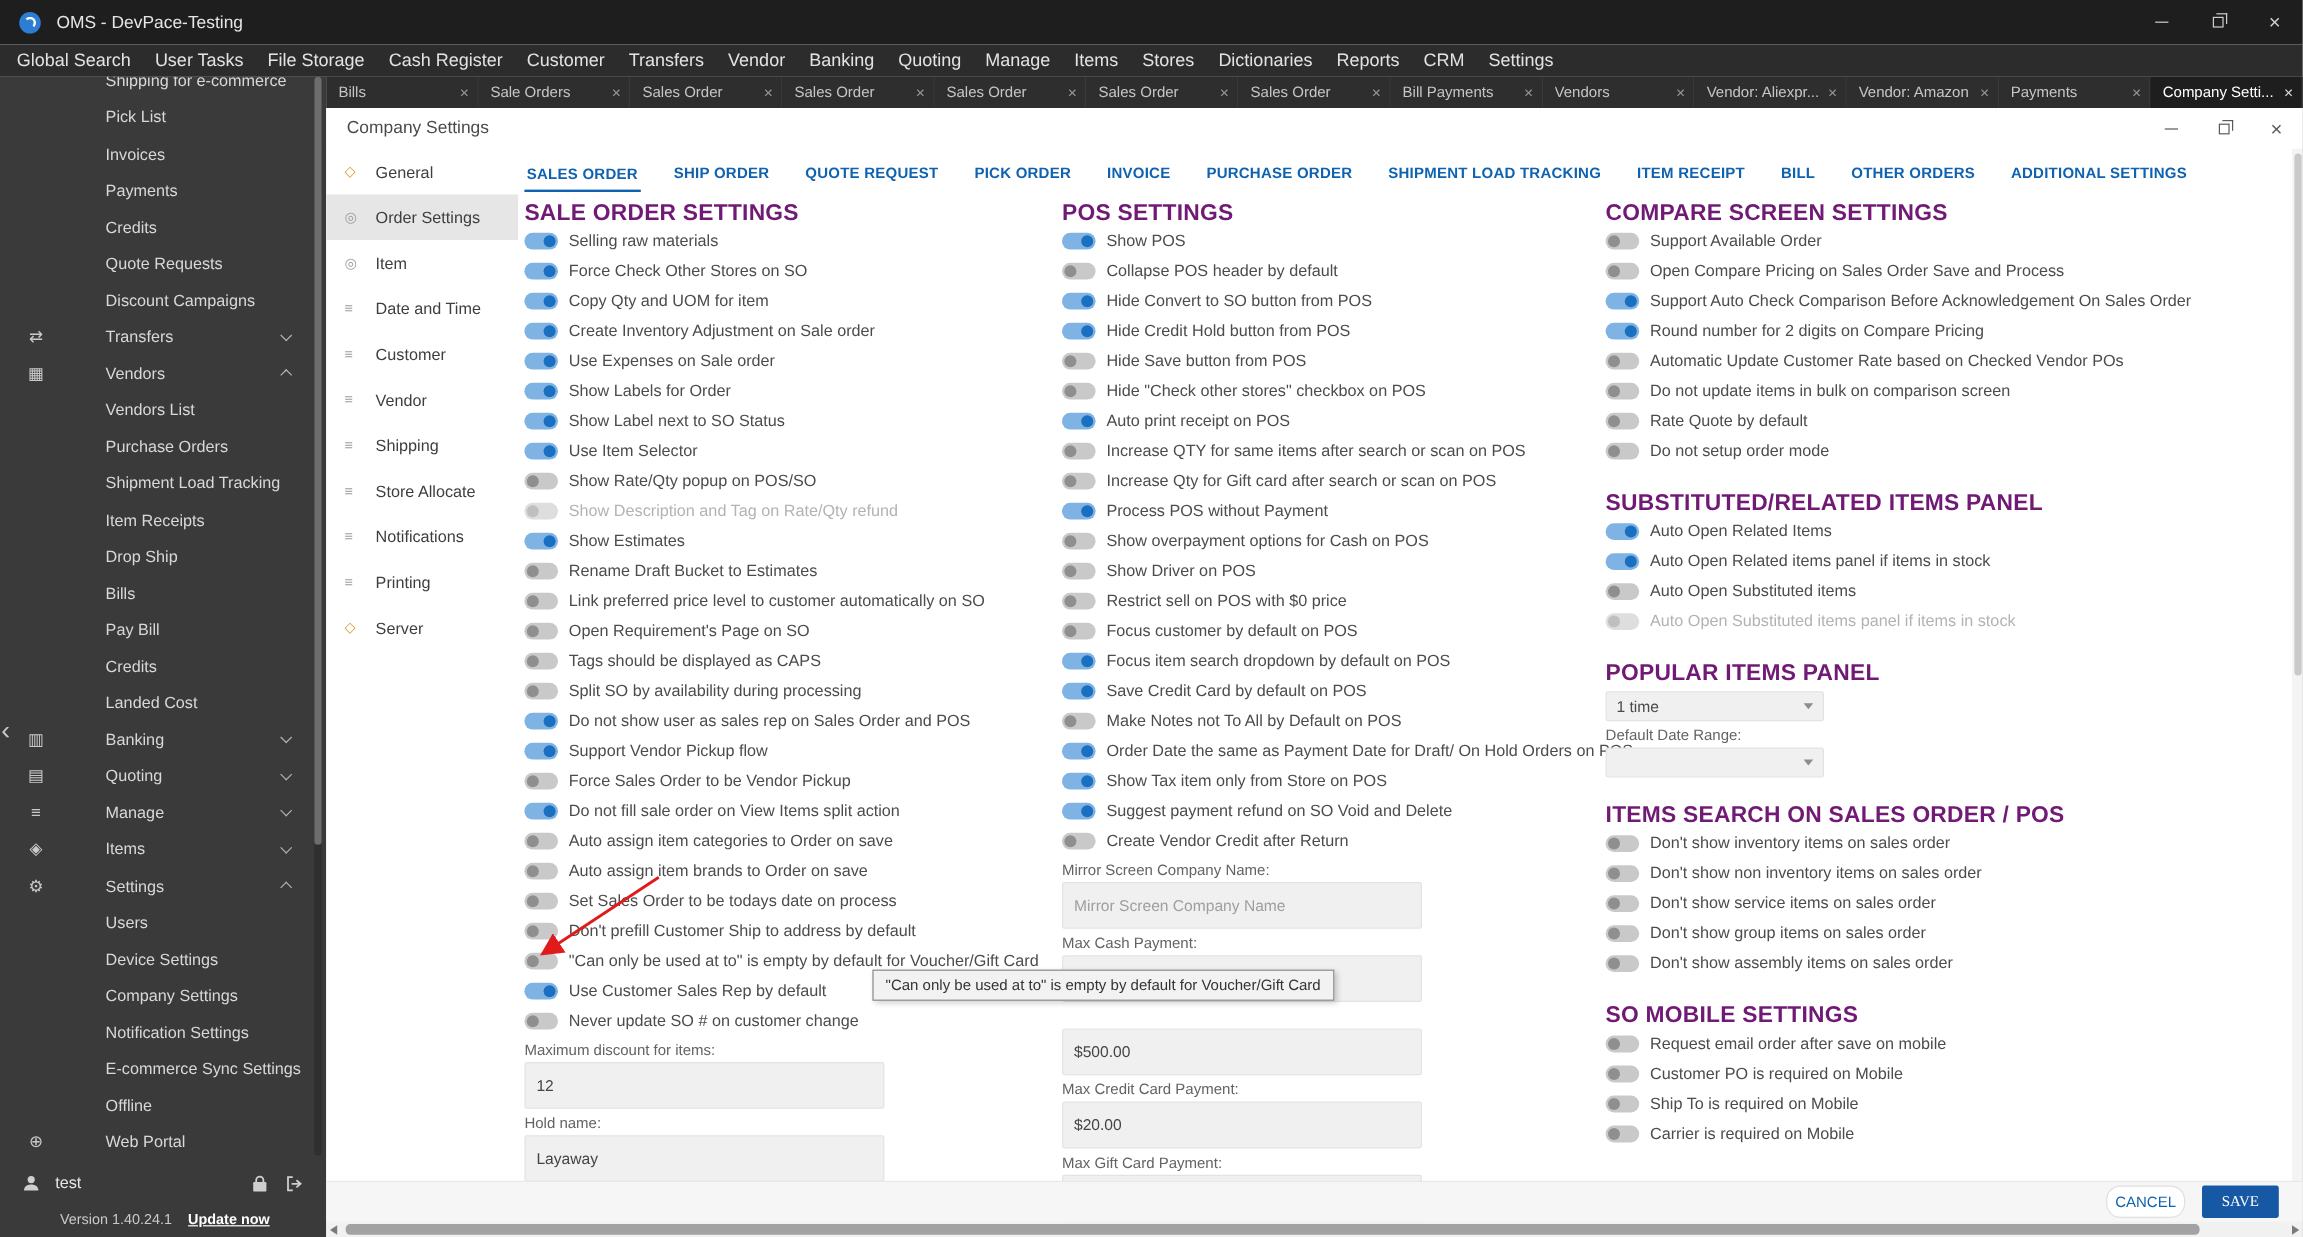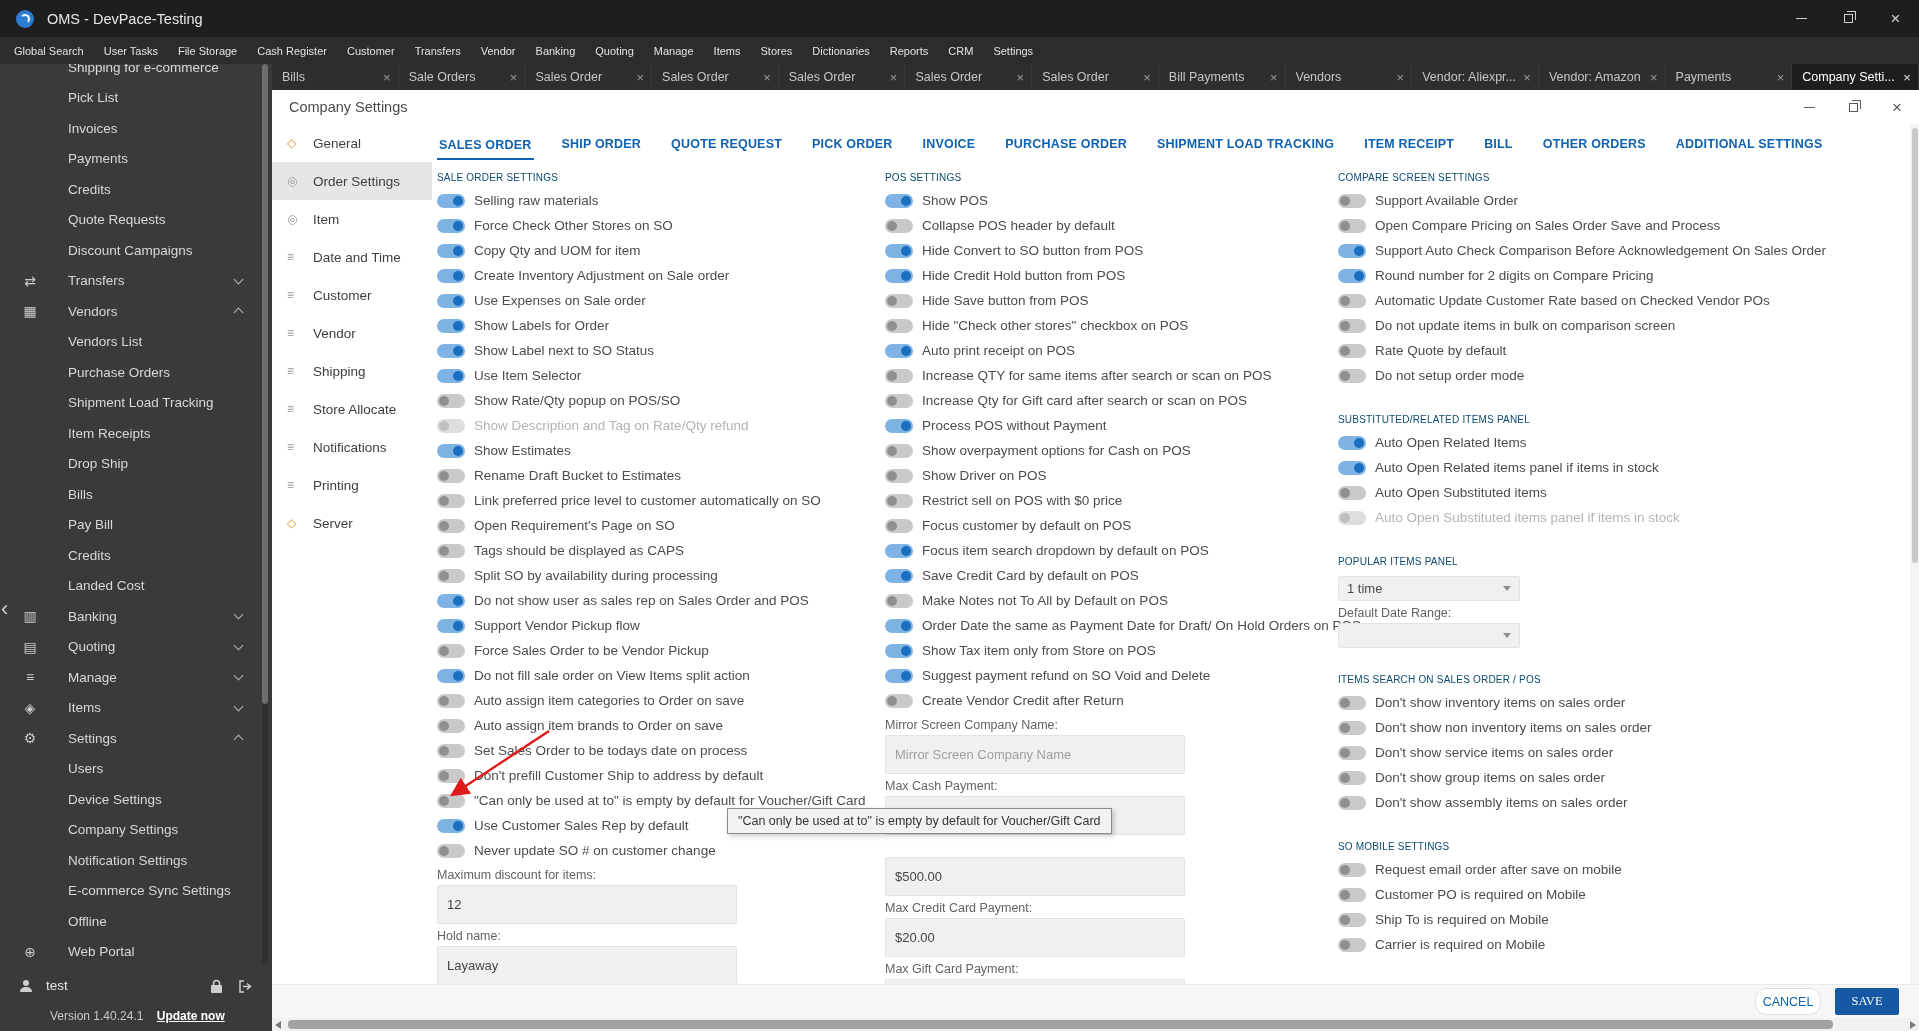--- a/index.html
+++ b/index.html
@@ -14,26 +14,26 @@
 .tb-title{margin-left:13px;font-size:14.5px}
 .tb-controls{margin-left:auto;display:flex;height:100%}
 .tb-btn{width:47px;height:100%;display:flex;align-items:center;justify-content:center;color:#cfcfcf}
 .ico-min{display:inline-block;width:11px;border-top:1.4px solid currentColor}
 .ico-restore{position:relative;width:9px;height:9px;border:1.2px solid currentColor;display:inline-block}
 .ico-restore::after{content:"";position:absolute;top:-4px;right:-4px;width:8px;height:8px;border-top:1.2px solid currentColor;border-right:1.2px solid currentColor}
 .ico-close{font-size:17px;line-height:1}
 
 
 .menubar{position:absolute;top:37px;left:0;right:0;height:27px;background:#2c2c2c;display:flex;align-items:center;padding-left:4px}
-.menu-item{padding:18px 10px;font-size:11px;color:#e3e3e3;height:100%;display:flex;align-items:center;white-space:nowrap;cursor:default}
+.menu-item{padding:18px 10px;font-size:15px;color:#e3e3e3;height:100%;display:flex;align-items:center;white-space:nowrap;cursor:default}
 
 
 .sidebar{position:absolute;top:64px;left:0;width:272px;bottom:0;background:#3a3a3a;overflow:hidden}
 .nav-list{position:absolute;top:0;left:0;right:12px;bottom:68px;overflow:hidden}
-.nav-row{height:30.5px;display:flex;align-items:center;color:#d8d8d8;font-size:13.5px;position:relative;padding-left:68px;cursor:default;white-space:nowrap}
+.nav-row{height:30.5px;display:flex;align-items:center;color:#d8d8d8;font-size:13.5px;position:relative;padding-left:88px;cursor:default;white-space:nowrap}
 .nav-row.partial{margin-top:-12px}
 .nav-icon{position:absolute;left:18px;width:24px;text-align:center;color:#c9c9c9;font-size:14px}
 .nav-chev{position:absolute;right:18px;width:7px;height:7px;border-right:1.6px solid #b5b5b5;border-bottom:1.6px solid #b5b5b5}
 .nav-chev.down{transform:rotate(45deg);margin-top:-3px}
 .nav-chev.up{transform:rotate(-135deg);margin-top:3px}
 .side-scroll{position:absolute;top:0;right:4px;width:6px;bottom:68px;background:#2f2f2f;border-radius:3px}
 .side-thumb{position:absolute;top:0;left:0;width:100%;height:640px;background:#6d6d6d;border-radius:3px}
 .collapse-chev{position:absolute;left:1px;top:534px;font-size:22px;color:#c9c9c9;line-height:1}
 .user-area{position:absolute;left:0;right:0;bottom:0;height:68px}
 .user-row{position:absolute;left:0;right:0;bottom:30px;height:30px}
@@ -68,21 +68,21 @@
 .content{position:absolute;top:34px;left:160px;right:9px;bottom:0;background:#fff;overflow:hidden}
 .settings-tabs{position:absolute;top:0;left:0;right:0;height:36px;display:flex;align-items:flex-end;padding-left:5px;gap:26px}
 .s-tab{font-size:12.5px;font-weight:bold;color:var(--accent,#0f62b0);letter-spacing:.2px;padding:0 2px 9px;white-space:nowrap;cursor:default}
 .s-tab.active{border-bottom:2.5px solid var(--accent,#0f62b0);padding-bottom:6.5px}
 
 .col{position:absolute;top:36px;bottom:0}
 .col1{left:5px;width:440px}
 .col2{left:453px;width:445px}
 .col3{left:906px;width:572px}
 
-.sec-title{height:20px;line-height:20px;font-weight:normal;font-size:10px;color:#0c4a6e;letter-spacing:.2px;margin-top:8px;white-space:nowrap}
+.sec-title{height:20px;line-height:20px;font-weight:bold;font-size:19px;color:#701a75;letter-spacing:.2px;margin-top:8px;white-space:nowrap}
 .col .sec-title:not(:first-child){margin-top:22px}
 .trow{height:25px;display:flex;align-items:center}
 .toggle{width:28px;height:14px;border-radius:8px;position:relative;flex:0 0 auto;cursor:pointer}
 .toggle .knob{position:absolute;top:2px;width:10px;height:10px;border-radius:50%}
 .toggle.on{background:var(--toggle-on-track,#7fb3e3)}
 .toggle.on .knob{right:2px;background:var(--toggle-on-knob,#1a6fc0)}
 .toggle.off{background:#c9c9c9}
 .toggle.off .knob{left:2px;background:#8f8f8f}
 .trow.disabled .toggle{background:#dedede;cursor:default}
 .trow.disabled .toggle .knob{background:#bfbfbf}

